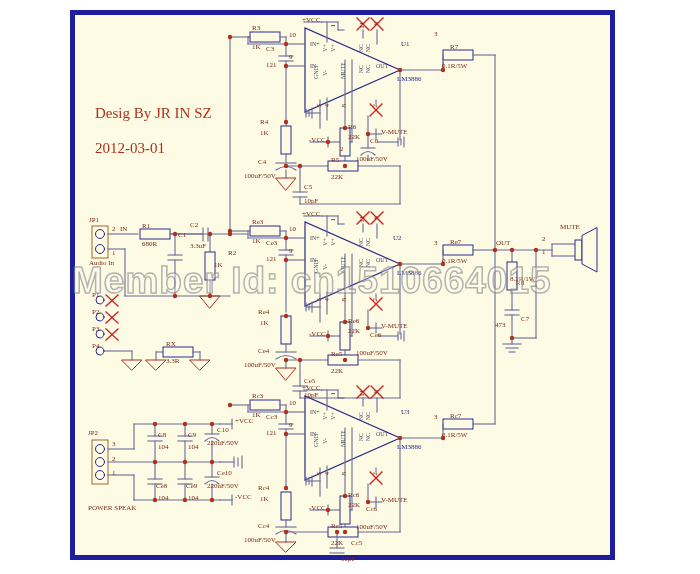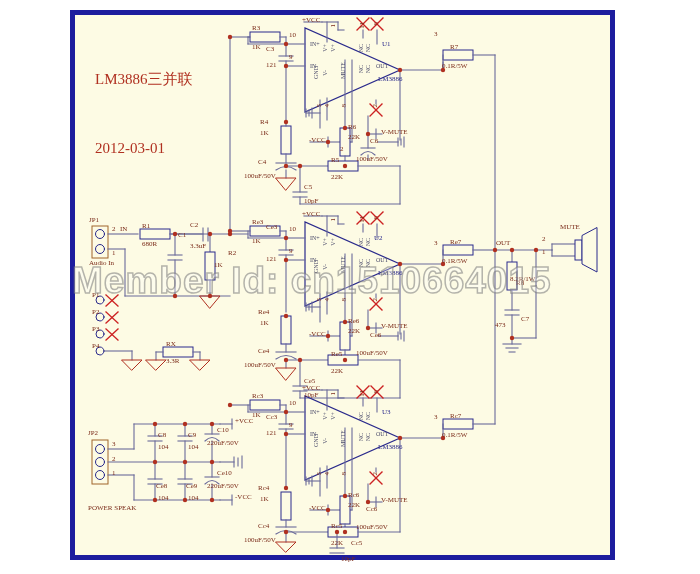--- a/index.html
+++ b/index.html
@@ -3,21 +3,21 @@
 <meta charset="utf-8">
 <style>
   html,body{margin:0;padding:0;background:#ffffff;}
   body{width:700px;height:574px;font-family:"Liberation Serif",serif;}
   #root{position:relative;width:700px;height:574px;background:#ffffff;overflow:hidden;}
   #frame{position:absolute;left:70px;top:10px;width:545px;height:550px;
          border:5px solid #1d1d9e;background:#fdfbe4;box-sizing:border-box;}
   #sheet{position:absolute;left:0;top:0;width:700px;height:574px;}
   .txt{position:absolute;color:#b03020;font-family:"Liberation Serif",serif;white-space:nowrap;}
   .lbl{position:absolute;color:#7a2a18;font-size:7px;font-family:"Liberation Serif",serif;white-space:nowrap;line-height:1;}
-  .lblb{position:absolute;color:#2a2a8c;font-size:7px;font-family:"Liberation Serif",serif;white-space:nowrap;line-height:1;}
+  .lblb{position:absolute;color:#2a2a8c;font-size:7px;font-family:"Liberation Serif",serif;white-space:nowrap;line-height:1;margin-left:19px;}
   .pin{position:absolute;color:#4a4a6a;font-size:6px;font-family:"Liberation Serif",serif;white-space:nowrap;line-height:1;}
   .vert{writing-mode:vertical-rl;transform:rotate(180deg);}
   .title1{left:95px;top:70px;font-size:15px;}
   .title2{left:95px;top:105px;font-size:15px;}
   .title3{left:95px;top:140px;font-size:15px;}
   #wm{position:absolute;left:72px;top:258px;width:560px;height:46px;
       font-family:Liberation Sans, sans-serif;font-size:37px;font-weight:bold;
       color:rgba(255,255,255,0.30);
       -webkit-text-stroke:1.5px rgba(120,120,120,0.55);
       letter-spacing:1px;white-space:nowrap;line-height:46px;}
@@ -451,21 +451,21 @@
       <circle cx="155" cy="500" r="2.2"></circle>
         <circle cx="185" cy="500" r="2.2"></circle>
         <circle cx="212" cy="500" r="2.2"></circle>
       <circle cx="495" cy="250" r="2.2"></circle>
         <circle cx="512" cy="250" r="2.2"></circle>
         <circle cx="512" cy="338" r="2.2"></circle>
       <circle cx="536" cy="250" r="2.2"></circle>
     </g>
   </svg>
 
-  <div class="txt title1">LM3886三并联</div>
+  <div class="txt title2">Desig By JR IN SZ</div>
   <div class="txt title3">2012-03-01</div>
 
   <div class="lbl" style="left:252px;top:25px">R3</div>
   <div class="lbl" style="left:252px;top:44px">1K</div>
   <div class="lbl" style="left:266px;top:46px">C3</div>
   <div class="lbl" style="left:266px;top:62px">121</div>
   <div class="lbl" style="left:260px;top:119px">R4</div>
   <div class="lbl" style="left:260px;top:130px">1K</div>
   <div class="lbl" style="left:258px;top:159px">C4</div>
   <div class="lbl" style="left:244px;top:173px">100uF/50V</div>
@@ -503,21 +503,21 @@
   <div class="lbl vert" style="left:324px;top:104px">4</div>
   <div class="lbl vert" style="left:341px;top:104px">8</div>
   <div class="lbl vert" style="left:330px;top:24px">1</div>
   <div class="lbl" style="left:340px;top:146px">2</div>
   <div class="lbl" style="left:302px;top:17px">+VCC</div>
   <div class="lbl" style="left:309px;top:137px">-VCC</div>
   <div class="lbl" style="left:381px;top:129px">V-MUTE</div>
 
   <div class="lbl" style="left:252px;top:219px">Re3</div>
   <div class="lbl" style="left:252px;top:238px">1K</div>
-  <div class="lbl" style="left:266px;top:224px">Ce3</div>
+  <div class="lbl" style="left:266px;top:240px">Ce3</div>
   <div class="lbl" style="left:266px;top:256px">121</div>
   <div class="lbl" style="left:258px;top:309px">Re4</div>
   <div class="lbl" style="left:260px;top:320px">1K</div>
   <div class="lbl" style="left:258px;top:348px">Ce4</div>
   <div class="lbl" style="left:244px;top:362px">100uF/50V</div>
   <div class="lbl" style="left:331px;top:351px">Re5</div>
   <div class="lbl" style="left:331px;top:368px">22K</div>
   <div class="lbl" style="left:304px;top:378px">Ce5</div>
   <div class="lbl" style="left:304px;top:392px">10pF</div>
   <div class="lbl" style="left:348px;top:318px">Re6</div>

